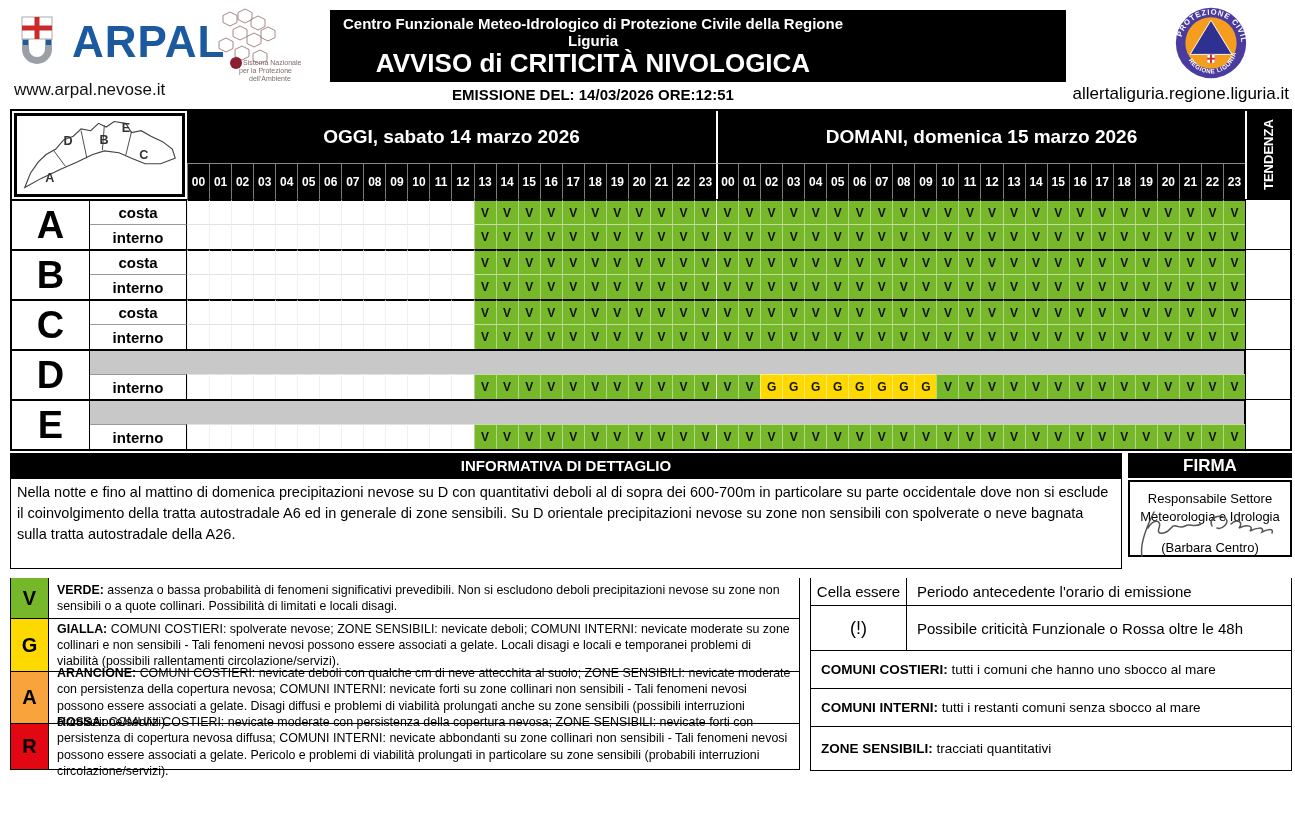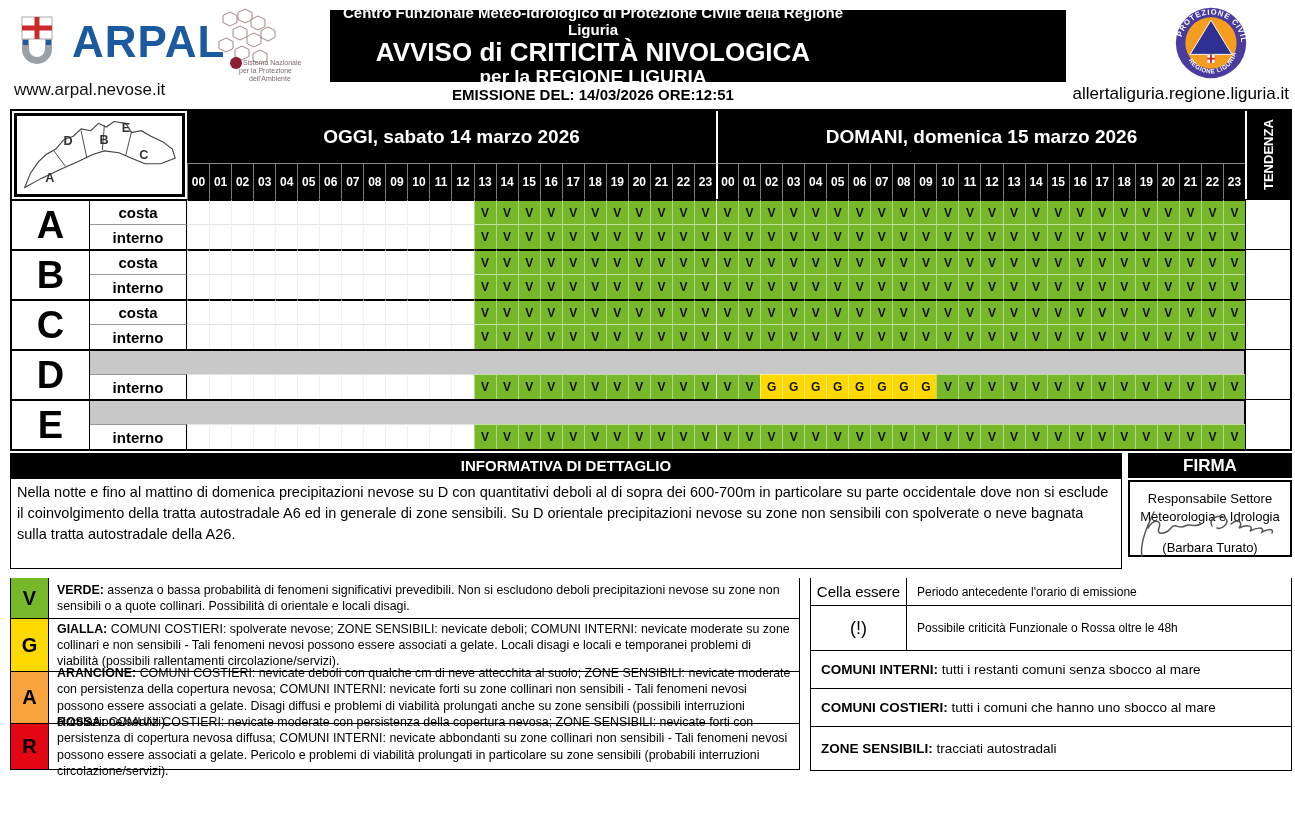--- a/index.html
+++ b/index.html
@@ -84,21 +84,21 @@
   .lv-green { background:#76b82a; } .lv-yellow { background:#fdd900; }
   .lv-orange { background:#f8a33c; } .lv-red { background:#e30613; }
   .lvtext { padding:3px 8px; font-size:12.4px; line-height:1.3; display:flex; align-items:center; }
   .h41{height:41px}.h53{height:53px}.h52{height:52px}.h46{height:46px}
 
   .legend { position:absolute; left:810px; top:578px; width:482px; }
   .lgrow { display:flex; border:1px solid #000; border-top:none; align-items:stretch; }
   .lgkey { width:96px; flex-shrink:0; border-right:1px solid #000; display:flex; align-items:center; justify-content:center;
            font-size:15px; }
   .lgkey.mark { font-size:18px; }
-  .lgval { padding:4px 10px; font-size:12px; display:flex; align-items:center; }
+  .lgval { padding:4px 10px; font-size:15px; display:flex; align-items:center; }
   .lgnote { border:1px solid #000; border-top:none; padding:4px 10px; font-size:13.5px; display:flex; align-items:center; }
   .lg28{height:28px}.lg45{height:45px}.lg38{height:38px}.lg44{height:44px}
 </style>
 </head>
 <body>
 
 <div id="page">
 
   <div class="arpal-block">
     <svg width="48" height="56" viewBox="0 0 48 56">
@@ -129,21 +129,20 @@
       <circle cx="44" cy="57" r="6" fill="#8b1f2f"></circle>
       <text x="51" y="59" font-size="7" fill="#7d6a6a">Sistema Nazionale</text>
       <text x="47" y="67" font-size="7" fill="#7d6a6a">per la Protezione</text>
       <text x="57" y="75" font-size="7" fill="#7d6a6a">dell'Ambiente</text>
     </svg>
   </div>
 
   <div class="banner">
     <div class="banner-l1">Centro Funzionale Meteo-Idrologico di Protezione Civile della Regione Liguria</div>
     <div class="banner-l2">AVVISO di CRITICITÀ NIVOLOGICA</div>
-    <div class="banner-l3">per la REGIONE LIGURIA</div>
   </div>
   <div class="emission">EMISSIONE DEL: 14/03/2026 ORE:12:51</div>
 
   <div class="pc-logo">
     <svg width="76" height="76" viewBox="0 0 80 80">
       <circle cx="40" cy="40" r="37" fill="#4a3b9f"></circle>
       <circle cx="40" cy="40" r="27" fill="#f59d1e"></circle>
       <polygon points="40,16 62,52 18,52" fill="#2e3192" stroke="#fff" stroke-width="1"></polygon>
       <rect x="36" y="52" width="8" height="9" rx="1" fill="#fff" stroke="#999" stroke-width="0.5"></rect>
       <rect x="39" y="52" width="2" height="9" fill="#cc2a2a"></rect>
@@ -633,33 +632,33 @@
       <div class="c V sb" style="grid-area: 12 / 50;">V</div>
       <div class="tcell" style="grid-area: 11 / 51 / span 2;"></div>
     </div>
 
   <div class="infobar">INFORMATIVA DI DETTAGLIO</div>
   <div class="firmabar">FIRMA</div>
   <div class="infobox">Nella notte e fino al mattino di domenica precipitazioni nevose su D con quantitativi deboli al di sopra dei 600-700m in particolare su parte occidentale dove non si esclude il coinvolgimento della tratta autostradale A6 ed in generale di zone sensibili. Su D orientale precipitazioni nevose su zone non sensibili con spolverate o neve bagnata sulla tratta autostradale della A26.</div>
   <div class="sigbox">
     <div>Responsabile Settore</div>
     <div>Meteorologia e Idrologia</div>
-    <div class="signame">(Barbara Turato)</div>
+    <div class="signame">(Barbara Centro)</div>
     <svg class="sigsvg" width="158" height="52" viewBox="0 0 158 52">
       <path d="M22,6 C14,22 8,40 10,50 M16,22 C22,12 30,14 27,22 C24,30 34,28 39,22 C44,16 46,24 53,20
                C58,17 62,22 69,18 M80,20 C76,12 87,8 93,12 C99,16 90,24 85,22 M99,18 C105,12 112,16 107,22
                C116,18 122,20 118,25 C124,22 133,20 130,26 C136,23 142,22 140,27" stroke="#555" fill="none" stroke-width="1.5" stroke-linecap="round"></path>
     </svg>
   </div>
 
   <div class="levels">
     <div class="lvrow h41">
       <div class="lvkey lv-green">V</div>
       <div class="lvtext">
-          <p><b>VERDE:</b> <span>assenza o bassa probabilità di fenomeni significativi prevedibili. Non si escludono deboli precipitazioni nevose su zone non sensibili o a quote collinari. Possibilità di orientale e locali disagi.</span></p>
+          <p><b>VERDE:</b> <span>assenza o bassa probabilità di fenomeni significativi prevedibili. Non si escludono deboli precipitazioni nevose su zone non sensibili o a quote collinari. Possibilità di limitati e locali disagi.</span></p>
         </div>
     </div>
     <div class="lvrow h53">
       <div class="lvkey lv-yellow">G</div>
       <div class="lvtext">
           <p><b>GIALLA:</b> <span>COMUNI COSTIERI: spolverate nevose; ZONE SENSIBILI: nevicate deboli; COMUNI INTERNI: nevicate moderate su zone collinari e non sensibili - Tali fenomeni nevosi possono essere associati a gelate. Locali disagi e locali e temporanei problemi di viabilità (possibili rallentamenti circolazione/servizi).</span></p>
         </div>
     </div>
     <div class="lvrow h52">
       <div class="lvkey lv-orange">A</div>
@@ -678,23 +677,23 @@
   <div class="legend">
     <div class="lgrow lg28">
       <div class="lgkey">Cella essere</div>
       <div class="lgval">Periodo antecedente l'orario di emissione</div>
     </div>
     <div class="lgrow lg45">
       <div class="lgkey mark">(!)</div>
       <div class="lgval">Possibile criticità Funzionale o Rossa oltre le 48h</div>
     </div>
     <div class="lgnote lg38">
+        <p><b>COMUNI COSTIERI:</b> <span>tutti i comuni che hanno uno sbocco al mare</span></p>
+      </div>
+    <div class="lgnote lg38">
         <p><b>COMUNI INTERNI:</b> <span>tutti i restanti comuni senza sbocco al mare</span></p>
       </div>
-    <div class="lgnote lg38">
-        <p><b>COMUNI COSTIERI:</b> <span>tutti i comuni che hanno uno sbocco al mare</span></p>
-      </div>
     <div class="lgnote lg44">
-        <p><b>ZONE SENSIBILI:</b> <span>tracciati autostradali</span></p>
+        <p><b>ZONE SENSIBILI:</b> <span>tracciati quantitativi</span></p>
       </div>
   </div>
 
 </div>
 
 </body></html>

